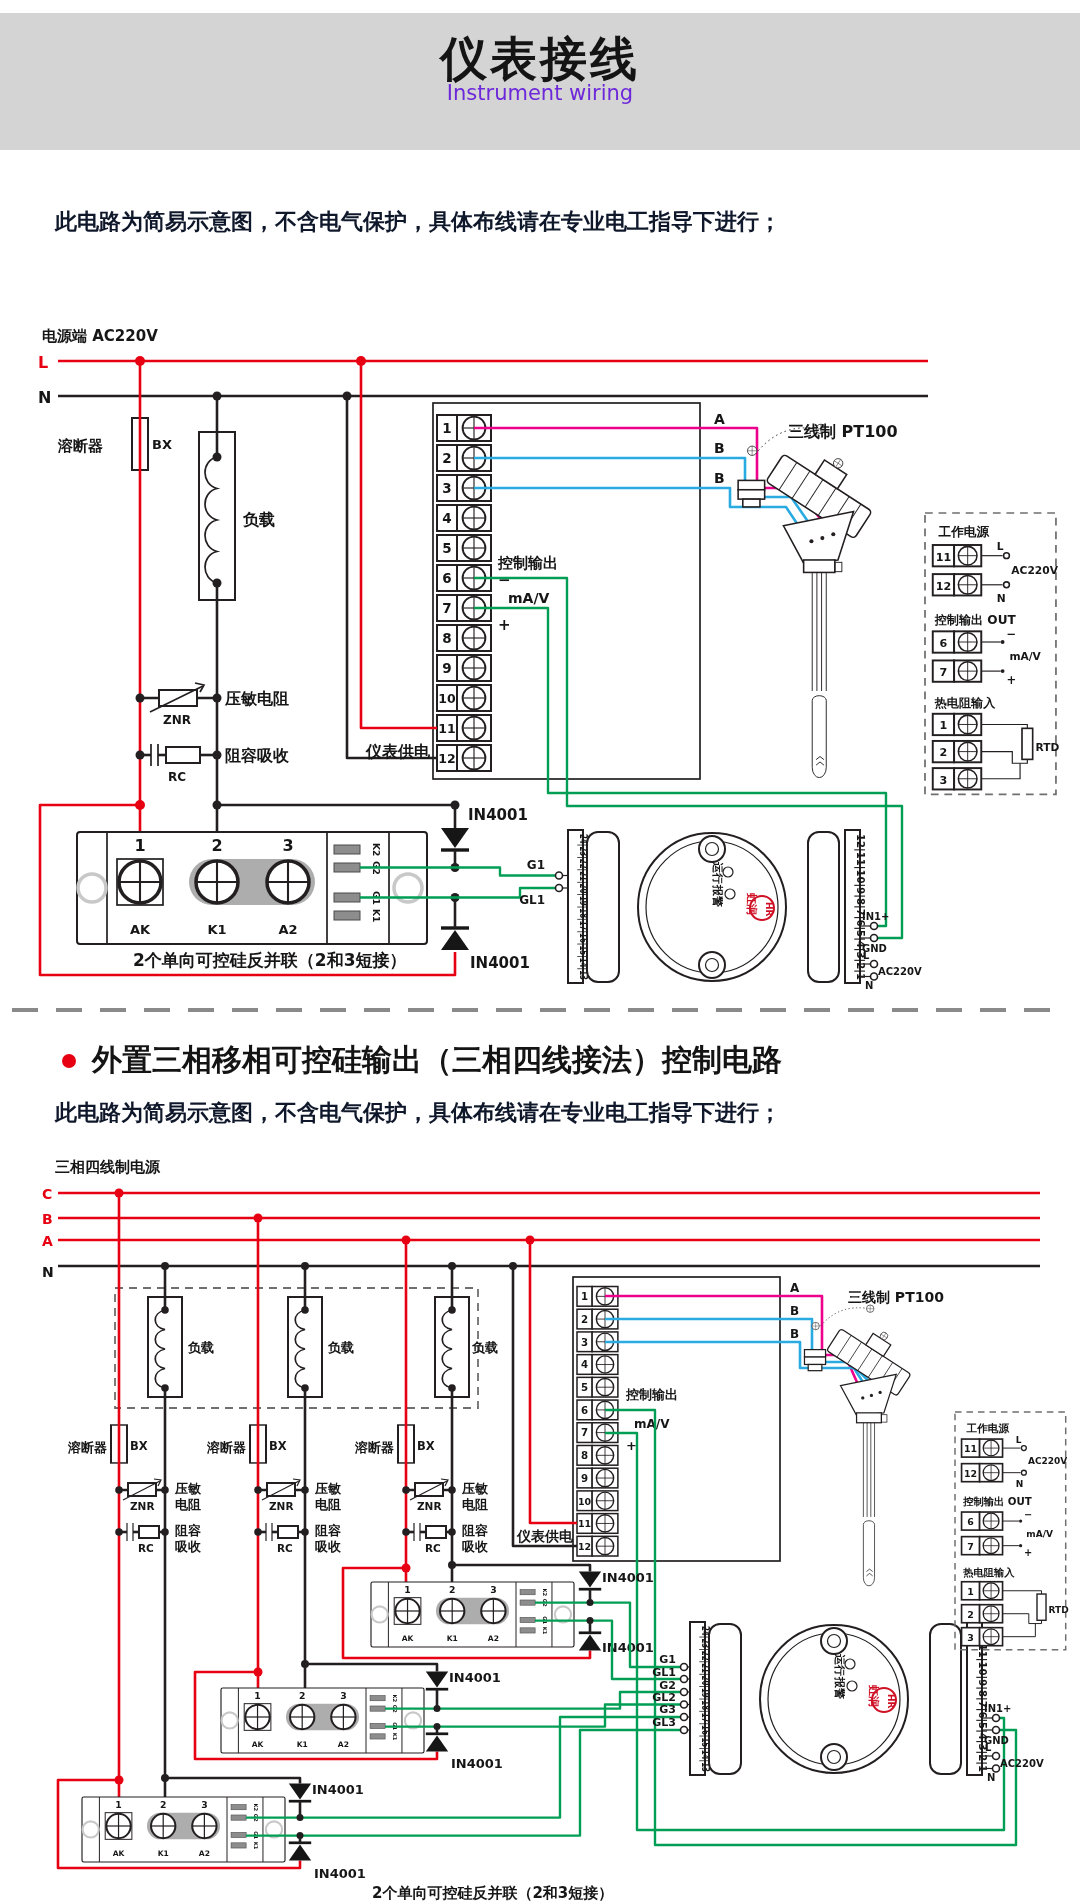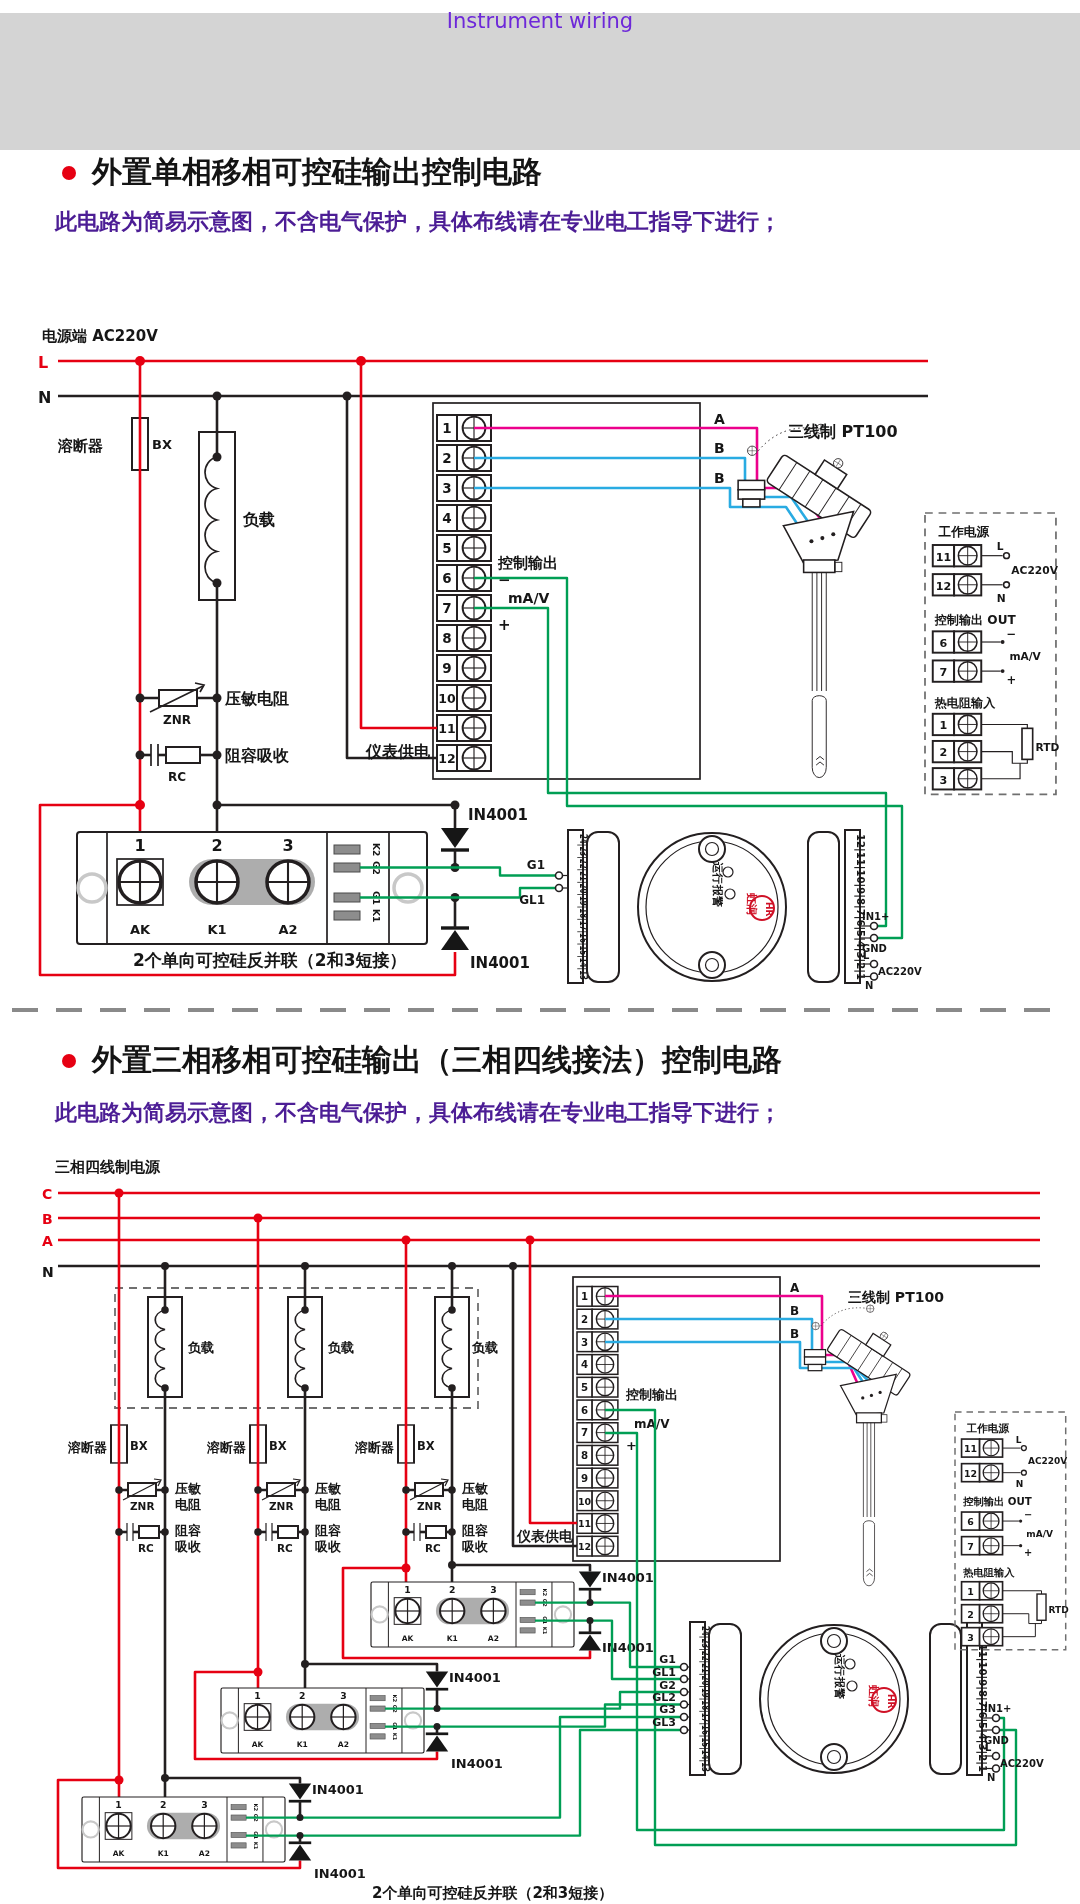--- a/index.html
+++ b/index.html
@@ -3,21 +3,21 @@
 <meta charset="utf-8">
 <style>
   html,body{margin:0;padding:0;background:#fff;}
   .page{position:relative;width:1080px;height:1904px;background:#fff;overflow:hidden;
         font-family:"DejaVu Sans",sans-serif;}
   .hdr{position:absolute;left:0;top:13px;width:1080px;height:137px;background:#d4d4d4;text-align:center;}
   .hdr .title{margin:0;padding-top:20px;font-size:47px;font-weight:700;color:#141414;letter-spacing:3px;line-height:1.1;}
   .hdr .sub{font-size:21px;color:#6d28d9;margin-top:-4px;}
   .sec-title{position:absolute;display:flex;align-items:center;gap:16px;font-size:30px;font-weight:700;color:#141414;}
   .sec-title .bullet{width:14px;height:14px;border-radius:50%;background:#e60012;flex:none;}
-  .sec-note{position:absolute;font-size:22px;font-weight:700;color:#4c1d95;}
+  .sec-note{position:absolute;font-size:22px;font-weight:700;color:#0f172a;}
   svg{position:absolute;left:0;top:0;}
   svg text{font-family:"DejaVu Sans",sans-serif;}
   .t{fill:#161616;font-weight:700;}
   .wr{stroke:#e60012;stroke-width:2.6;fill:none;stroke-linejoin:round;}
   .wk{stroke:#231f20;stroke-width:2.6;fill:none;stroke-linejoin:round;}
   .wg{stroke:#009e54;stroke-width:2.4;fill:none;stroke-linejoin:round;}
   .wm{stroke:#ec008c;stroke-width:2.6;fill:none;stroke-linejoin:round;}
   .wb{stroke:#29abe2;stroke-width:2.6;fill:none;stroke-linejoin:round;}
   .cp{fill:#fff;stroke:#231f20;stroke-width:2;}
   .cpn{fill:none;stroke:#231f20;stroke-width:1.7;}
@@ -28,27 +28,24 @@
   .di{fill:#161616;}
   .oc{fill:#fff;stroke:#231f20;stroke-width:1.6;}
   .dash{stroke:#6f6f6f;stroke-width:1.8;fill:none;stroke-dasharray:8 6;}
 </style>
 </head>
 <body>
 
 <div class="page">
 
   <div class="hdr">
+    <h1 class="title">仪表接线</h1>
     <div class="sub">Instrument wiring</div>
   </div>
 
-  <div class="sec-title" style="left:62px;top:152px;">
-    <span class="bullet"></span>
-    <span>外置单相移相可控硅输出控制电路</span>
-  </div>
   <div class="sec-note" style="left:55px;top:207px;">此电路为简易示意图，不含电气保护，具体布线请在专业电工指导下进行；</div>
 
   <div class="sec-title" style="left:62px;top:1040px;">
     <span class="bullet"></span>
     <span>外置三相移相可控硅输出（三相四线接法）控制电路</span>
   </div>
   <div class="sec-note" style="left:55px;top:1098px;">此电路为简易示意图，不含电气保护，具体布线请在专业电工指导下进行；</div>
 
   <svg width="1080" height="1904" viewBox="0 0 1080 1904">
     <defs>

